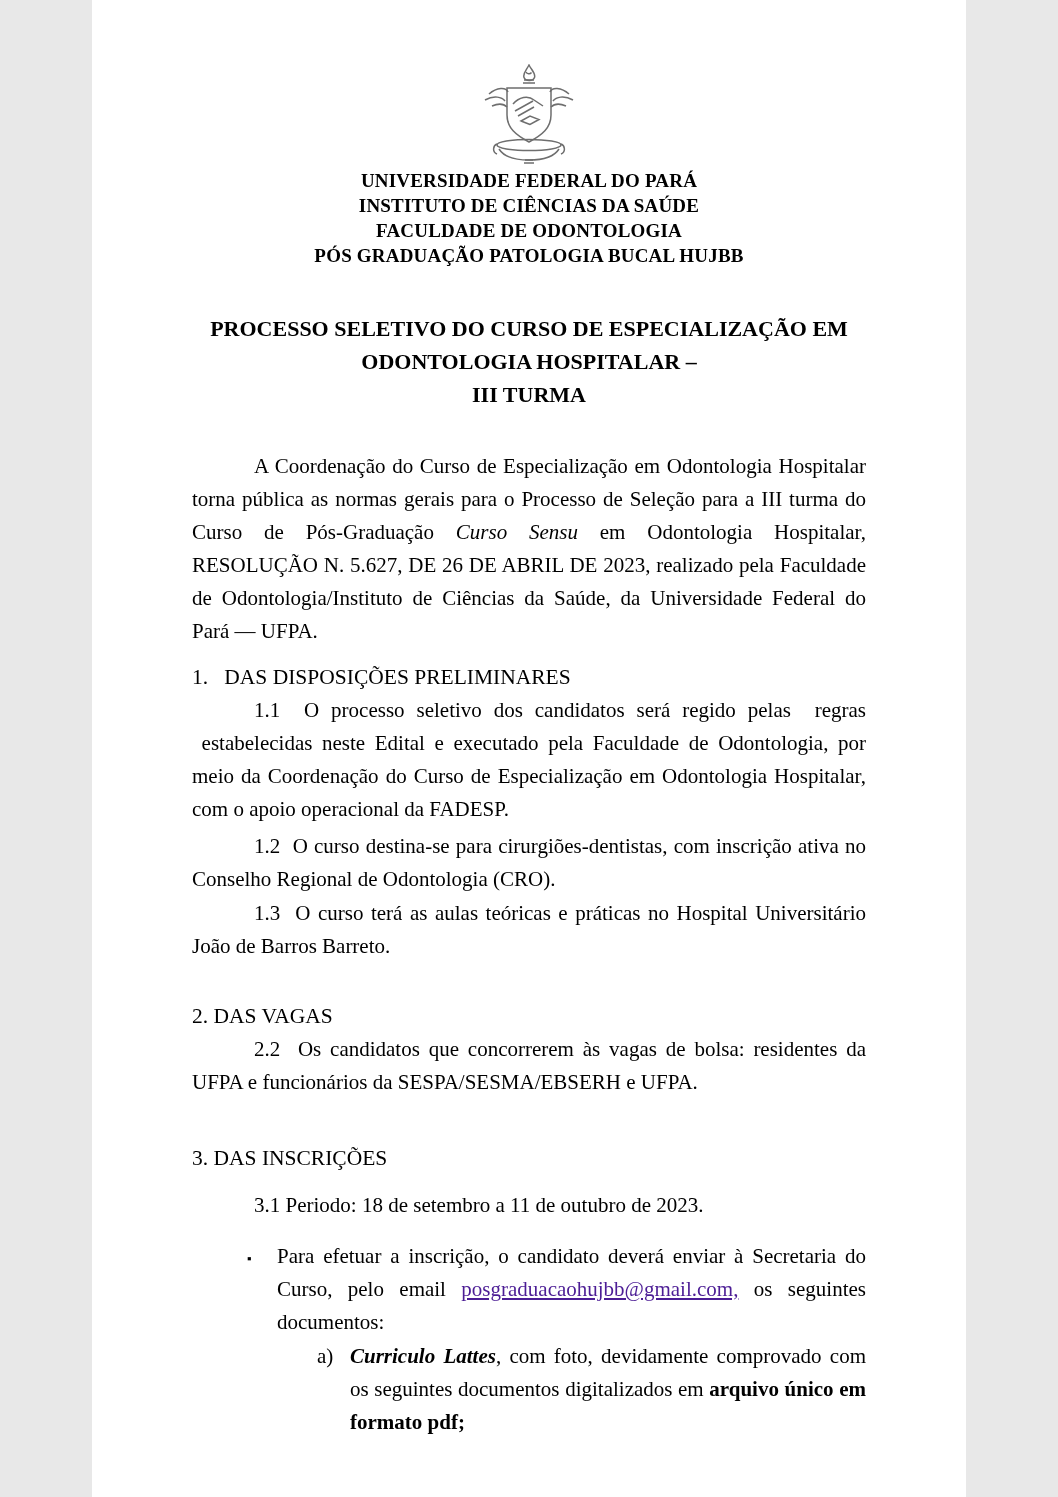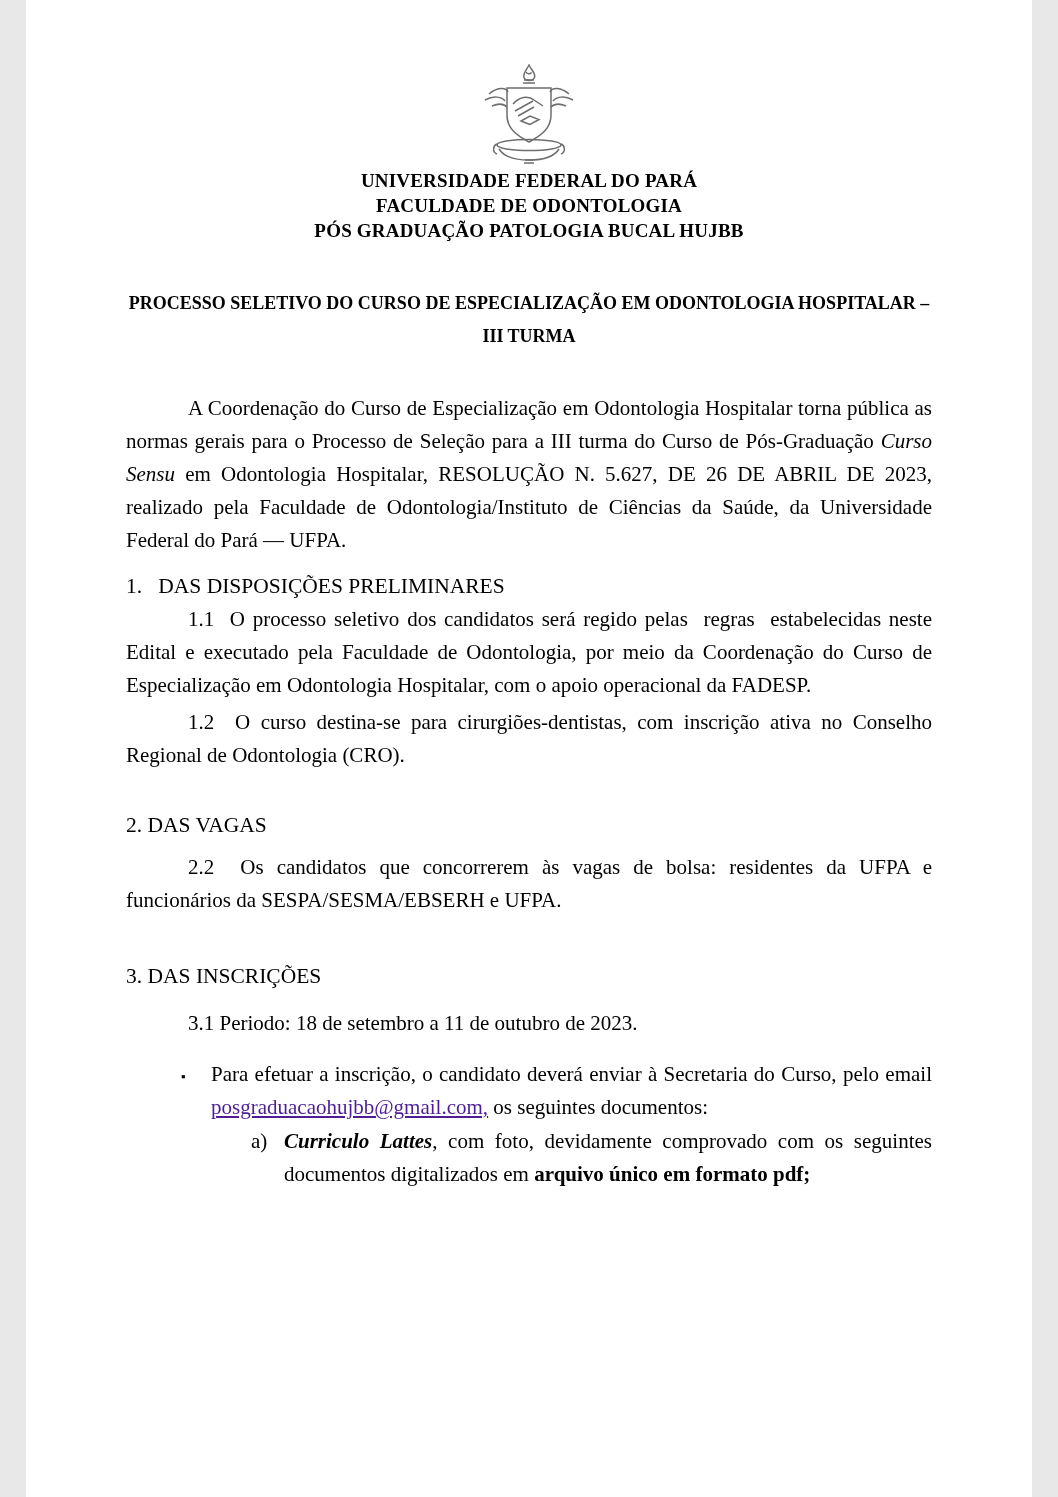--- a/index.html
+++ b/index.html
@@ -1,39 +1,39 @@
 <!DOCTYPE html>
 <html><head>
 <meta charset="utf-8">
 <style>
   html,body { margin:0; padding:0; background:#e8e8e8; }
   .page {
     position:relative;
-    width:1006px; height:1497px;
+    width:874px; height:1497px;
     margin:0 auto;
     background:#ffffff;
     color:#000000;
     font-family:"Liberation Serif","DejaVu Serif",serif;
     box-sizing:border-box;
     padding:64px 100px 0 100px;
     overflow:hidden;
   }
   .logo { display:block; margin:0 auto; }
   .org-header {
     text-align:center;
     font-weight:700;
     font-size:19px;
     line-height:25px;
     margin-top:2px;
     letter-spacing:0.2px;
   }
   .doc-title {
     text-align:center;
     font-weight:700;
-    font-size:18px;
+    font-size:22px;
     line-height:33px;
     margin:44px 0 0 0;
   }
   .para {
     font-size:21px;
     line-height:33px;
     text-align:justify;
     margin:0;
   }
   .indent { text-indent:62px; }
@@ -43,21 +43,21 @@
     line-height:33px;
     margin:0;
   }
   .mt-intro { margin-top:39px; }
   .mt-h1 { margin-top:13px; }
   .mt-p11 { }
   .mt-p12 { margin-top:4px; }
   .mt-p13 { margin-top:1px; }
   .mt-h2 { margin-top:37px; }
   .mt-p21 { margin-top:23px; }
-  .mt-p22 { margin-top:9px; }
+  .mt-p22 { }
   .mt-h3 { margin-top:43px; }
   .mt-p31 { margin-top:14px; }
   .bullet {
     position:relative;
     margin-top:18px;
     margin-left:85px;
   }
   .bullet-marker {
     position:absolute;
     left:-30px;
@@ -103,36 +103,38 @@
 
     <ellipse cx="61" cy="81" rx="32" ry="5.5"></ellipse>
     <path d="M29,80 c-4,1.5 -5,8 0,10 M93,80 c4,1.5 5,8 0,10"></path>
     <path d="M31,85 c5,8 16,11 30,11 c14,0 25,-3 30,-11"></path>
 
     <path d="M57,96 h8 M56,99 h10"></path>
   </svg>
 
   <div class="org-header">
     <div>UNIVERSIDADE FEDERAL DO PARÁ</div>
+    <div>INSTITUTO DE CIÊNCIAS DA SAÚDE</div>
     <div>FACULDADE DE ODONTOLOGIA</div>
     <div>PÓS GRADUAÇÃO PATOLOGIA BUCAL HUJBB</div>
   </div>
 
   <h1 class="doc-title">
     <span>PROCESSO SELETIVO DO CURSO DE ESPECIALIZAÇÃO EM ODONTOLOGIA HOSPITALAR –</span><br>
     <span>III TURMA</span>
   </h1>
 
   <p class="para indent mt-intro">
     <span>A Coordenação do Curso de Especialização em Odontologia Hospitalar torna pública as normas gerais para o Processo de Seleção para a III turma do Curso de Pós-Graduação </span><i>Curso Sensu</i><span> em Odontologia Hospitalar, RESOLUÇÃO N. 5.627, DE 26 DE ABRIL DE 2023, realizado pela Faculdade de Odontologia/Instituto de Ciências da Saúde, da Universidade Federal do Pará — UFPA.</span>
   </p>
 
   <h2 class="sec-h mt-h1">1.&nbsp;&nbsp; DAS DISPOSIÇÕES PRELIMINARES</h2>
   <p class="para indent mt-p11">1.1&nbsp; O processo seletivo dos candidatos será regido pelas &nbsp;regras &nbsp;estabelecidas neste Edital e executado pela Faculdade de Odontologia, por meio da Coordenação do Curso de Especialização em Odontologia Hospitalar, com o apoio operacional da FADESP.</p>
   <p class="para indent mt-p12">1.2&nbsp; O curso destina-se para cirurgiões-dentistas, com inscrição ativa no Conselho Regional de Odontologia (CRO).</p>
+  <p class="para indent mt-p13">1.3&nbsp; O curso terá as aulas teóricas e práticas no Hospital Universitário João de Barros Barreto.</p>
 
   <h2 class="sec-h mt-h2">2. DAS VAGAS</h2>
   <p class="para indent mt-p22">2.2&nbsp; Os candidatos que concorrerem às vagas de bolsa: residentes da UFPA e funcionários da SESPA/SESMA/EBSERH e UFPA.</p>
 
   <h2 class="sec-h mt-h3">3. DAS INSCRIÇÕES</h2>
   <p class="para indent mt-p31">3.1 Periodo: 18 de setembro a 11 de outubro de 2023.</p>
 
   <p class="para bullet">
     <span class="bullet-marker">▪</span><span>Para efetuar a inscrição, o candidato deverá enviar à Secretaria do Curso, pelo email </span><a class="email-link">posgraduacaohujbb@gmail.com,</a><span> os seguintes documentos:</span>
   </p>

